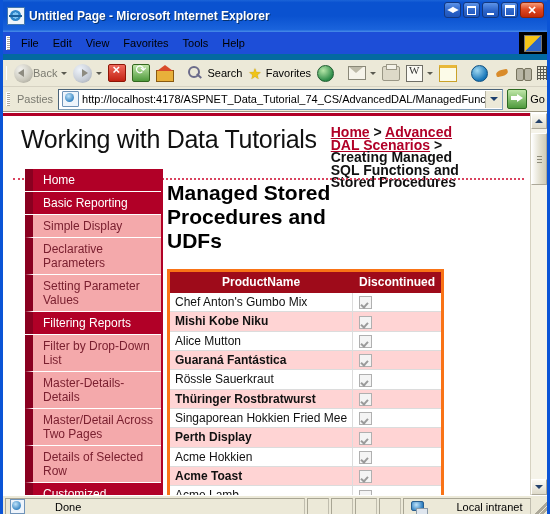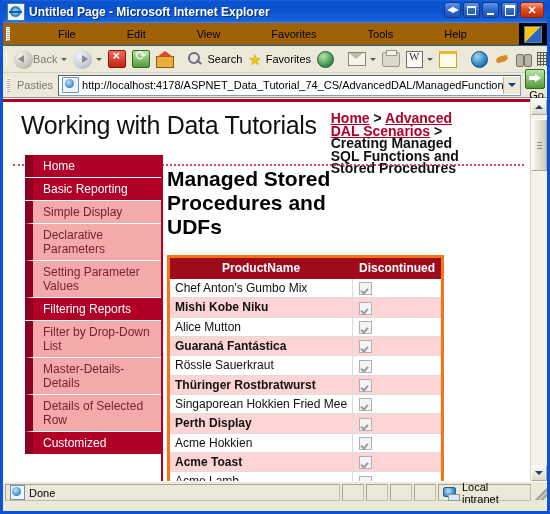--- a/index.html
+++ b/index.html
@@ -14,21 +14,21 @@
   .window{
     position:absolute;left:0;top:0;width:550px;height:514px;
     box-sizing:border-box;
     border:3px solid #0b54d6;
     border-top:none;
     background:#0b54d6;
   }
 
   
   .titlebar{
-    height:23px;
+    height:32px;
     background:linear-gradient(to bottom,#1b64d8 0%,#0a52d0 8%,#0a52d0 50%,#1a63dc 92%,#4a8de8 100%);
     display:flex;align-items:center;
     padding-left:4px;
     position:relative;
   }
   .title-ico{
     width:16px;height:16px;margin-right:4px;
     background:#eef4fb;
     border:1px solid #4477aa;
     border-radius:1px;
@@ -75,25 +75,24 @@
   
   .client{
     background:#ece9d8;
     height:488px;
     position:relative;
     overflow:hidden;
   }
 
   
   .menubar{
-    height:22px;background:#a16207;
+    height:22px;background:#1d4ed8;
     display:flex;align-items:center;
-    border-bottom:1px solid #0369a1;
-    position:relative;
-    gap:37px;
+    border-bottom:6px solid #0369a1;
+    position:relative;
   }
   .gripper{
     width:3px;height:14px;margin:0 4px 0 3px;
     background:repeating-linear-gradient(to bottom,#ffffff 0 1px,#aca899 1px 2px);
     border-left:1px solid #fff;
   }
   .menuitem{
     font-size:11px;color:#000;padding:2px 7px;cursor:default;white-space:nowrap;
   }
   .ie-logo-box{
@@ -183,21 +182,21 @@
   .addr-url{
     font-size:11px;color:#000;white-space:nowrap;overflow:hidden;flex:1;
   }
   .addr-drop{
     width:16px;height:17px;flex:0 0 auto;
     background:#ece9d8;
     border-left:1px solid #b9b6a6;
     display:flex;align-items:center;justify-content:center;
   }
   .addr-drop i{width:0;height:0;border-left:4px solid transparent;border-right:4px solid transparent;border-top:4px solid #1d3f6e;display:block;}
-  .go-btn{display:flex;align-items:center;padding-left:4px;flex-direction:column;}
+  .go-btn{display:flex;align-items:center;padding-left:4px;}
   .go-ico{
     width:18px;height:18px;background:linear-gradient(#bfe6a8,#4f9a3c);border:1px solid #2e6a22;border-radius:2px;
     position:relative;
   }
   .go-ico:after{
     content:"";position:absolute;left:3px;top:6px;width:7px;height:4px;background:#fff;
   }
   .go-ico:before{
     content:"";position:absolute;left:9px;top:4px;border-top:4px solid transparent;border-bottom:4px solid transparent;border-left:6px solid #fff;
   }
@@ -342,24 +341,25 @@
     height:21px;background:#ece9d8;
     display:flex;align-items:center;
     border-top:1px solid #fff;
     font-size:11px;color:#000;
   }
   .st-pane{
     height:17px;margin:1px 0 1px 2px;
     border:1px solid #c0bdae;border-top-color:#a8a594;border-left-color:#a8a594;
     display:flex;align-items:center;padding:0 4px;
     box-sizing:border-box;
+    gap:26px;
   }
   .st-main{flex:1;}
   .st-sm{width:22px;}
-  .st-zone{width:93px;justify-content:center;}
+  .st-zone{width:128px;justify-content:center;}
   .st-doc-ico{
     width:13px;height:13px;margin-right:4px;flex:0 0 auto;
     background:#eef4fb;border:1px solid #6f93b8;position:relative;
   }
   .st-doc-ico:before{content:"";position:absolute;left:1px;top:1px;width:9px;height:9px;border-radius:50%;background:radial-gradient(circle at 40% 35%,#bfe3fa,#3a87c4 70%);}
   .st-net-ico{
     width:15px;height:13px;margin-right:4px;flex:0 0 auto;position:relative;
   }
   .st-net-ico:before{content:"";position:absolute;left:0;top:1px;width:11px;height:8px;background:radial-gradient(circle at 40% 35%,#bfe3fa,#2f7fc0 75%);border:1px solid #2a5f8f;border-radius:2px;}
   .st-net-ico:after{content:"";position:absolute;left:5px;top:8px;width:10px;height:5px;background:#dfe6ee;border:1px solid #8a9aa8;}
@@ -506,20 +506,21 @@
           <div class="leftcol">
             <div class="menu">
               <div class="m-head">Home</div>
               <div class="m-head">Basic Reporting</div>
               <div class="m-sub">Simple Display</div>
               <div class="m-sub">Declarative Parameters</div>
               <div class="m-sub">Setting Parameter Values</div>
               <div class="m-head">Filtering Reports</div>
               <div class="m-sub">Filter by Drop-Down List</div>
               <div class="m-sub">Master-Details-Details</div>
+              <div class="m-sub">Master/Detail Across Two Pages</div>
               <div class="m-sub">Details of Selected Row</div>
               <div class="m-head">Customized</div>
             </div>
           </div>
 
           <div class="rightcol">
             <h2 class="content-h2">Managed Stored Procedures and UDFs</h2>
 
             <table class="grid">
               <thead>

